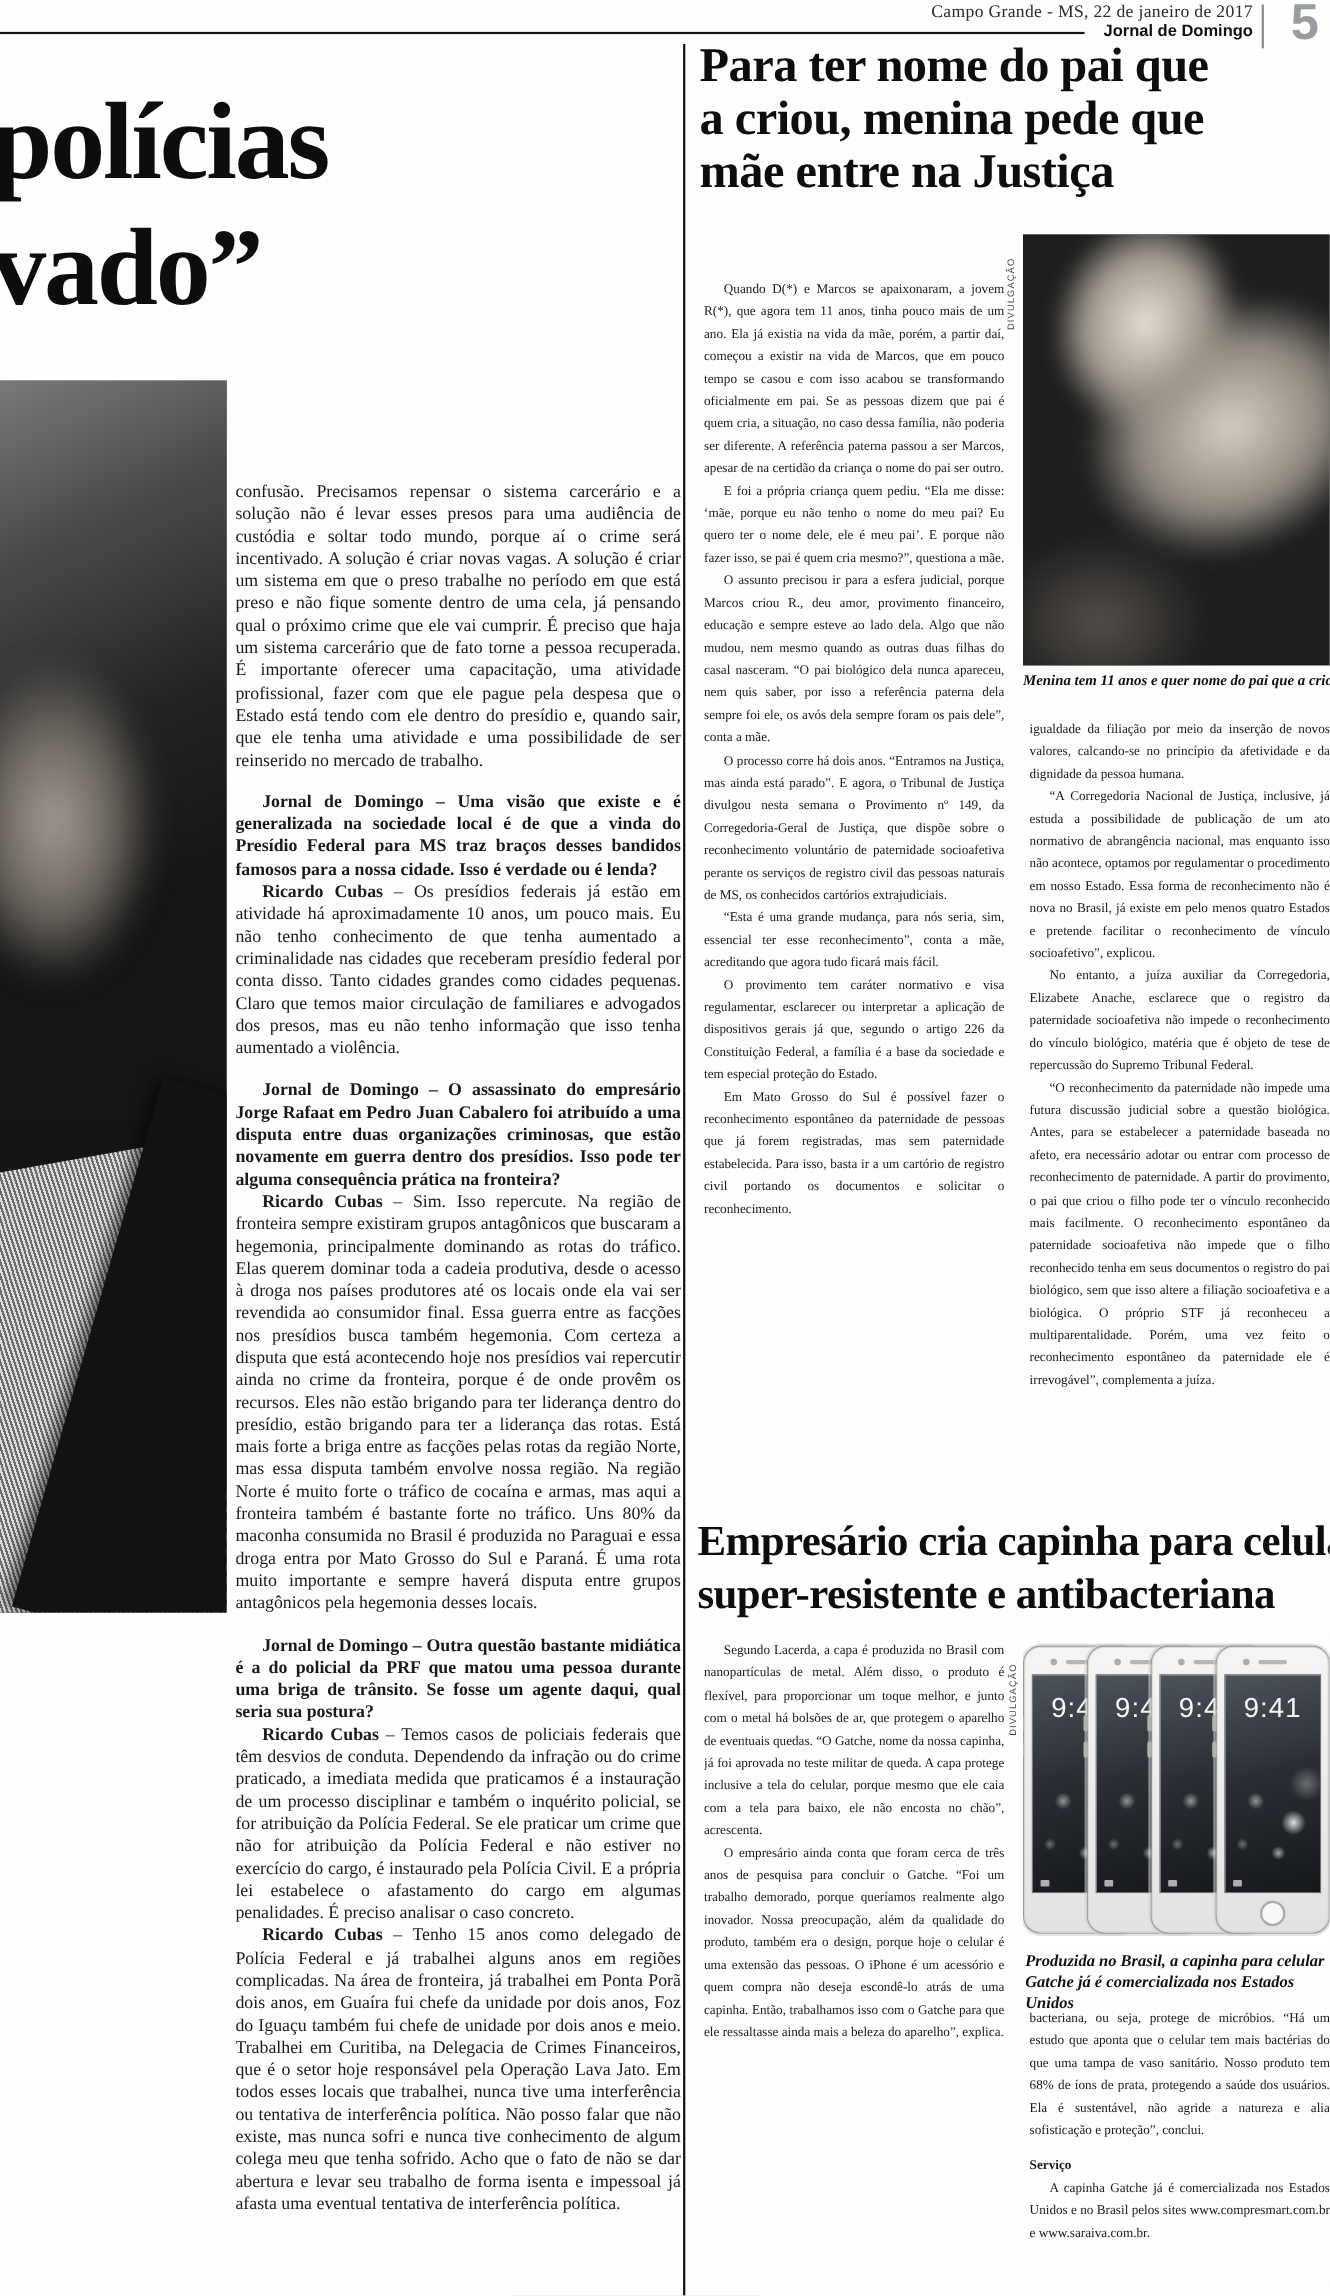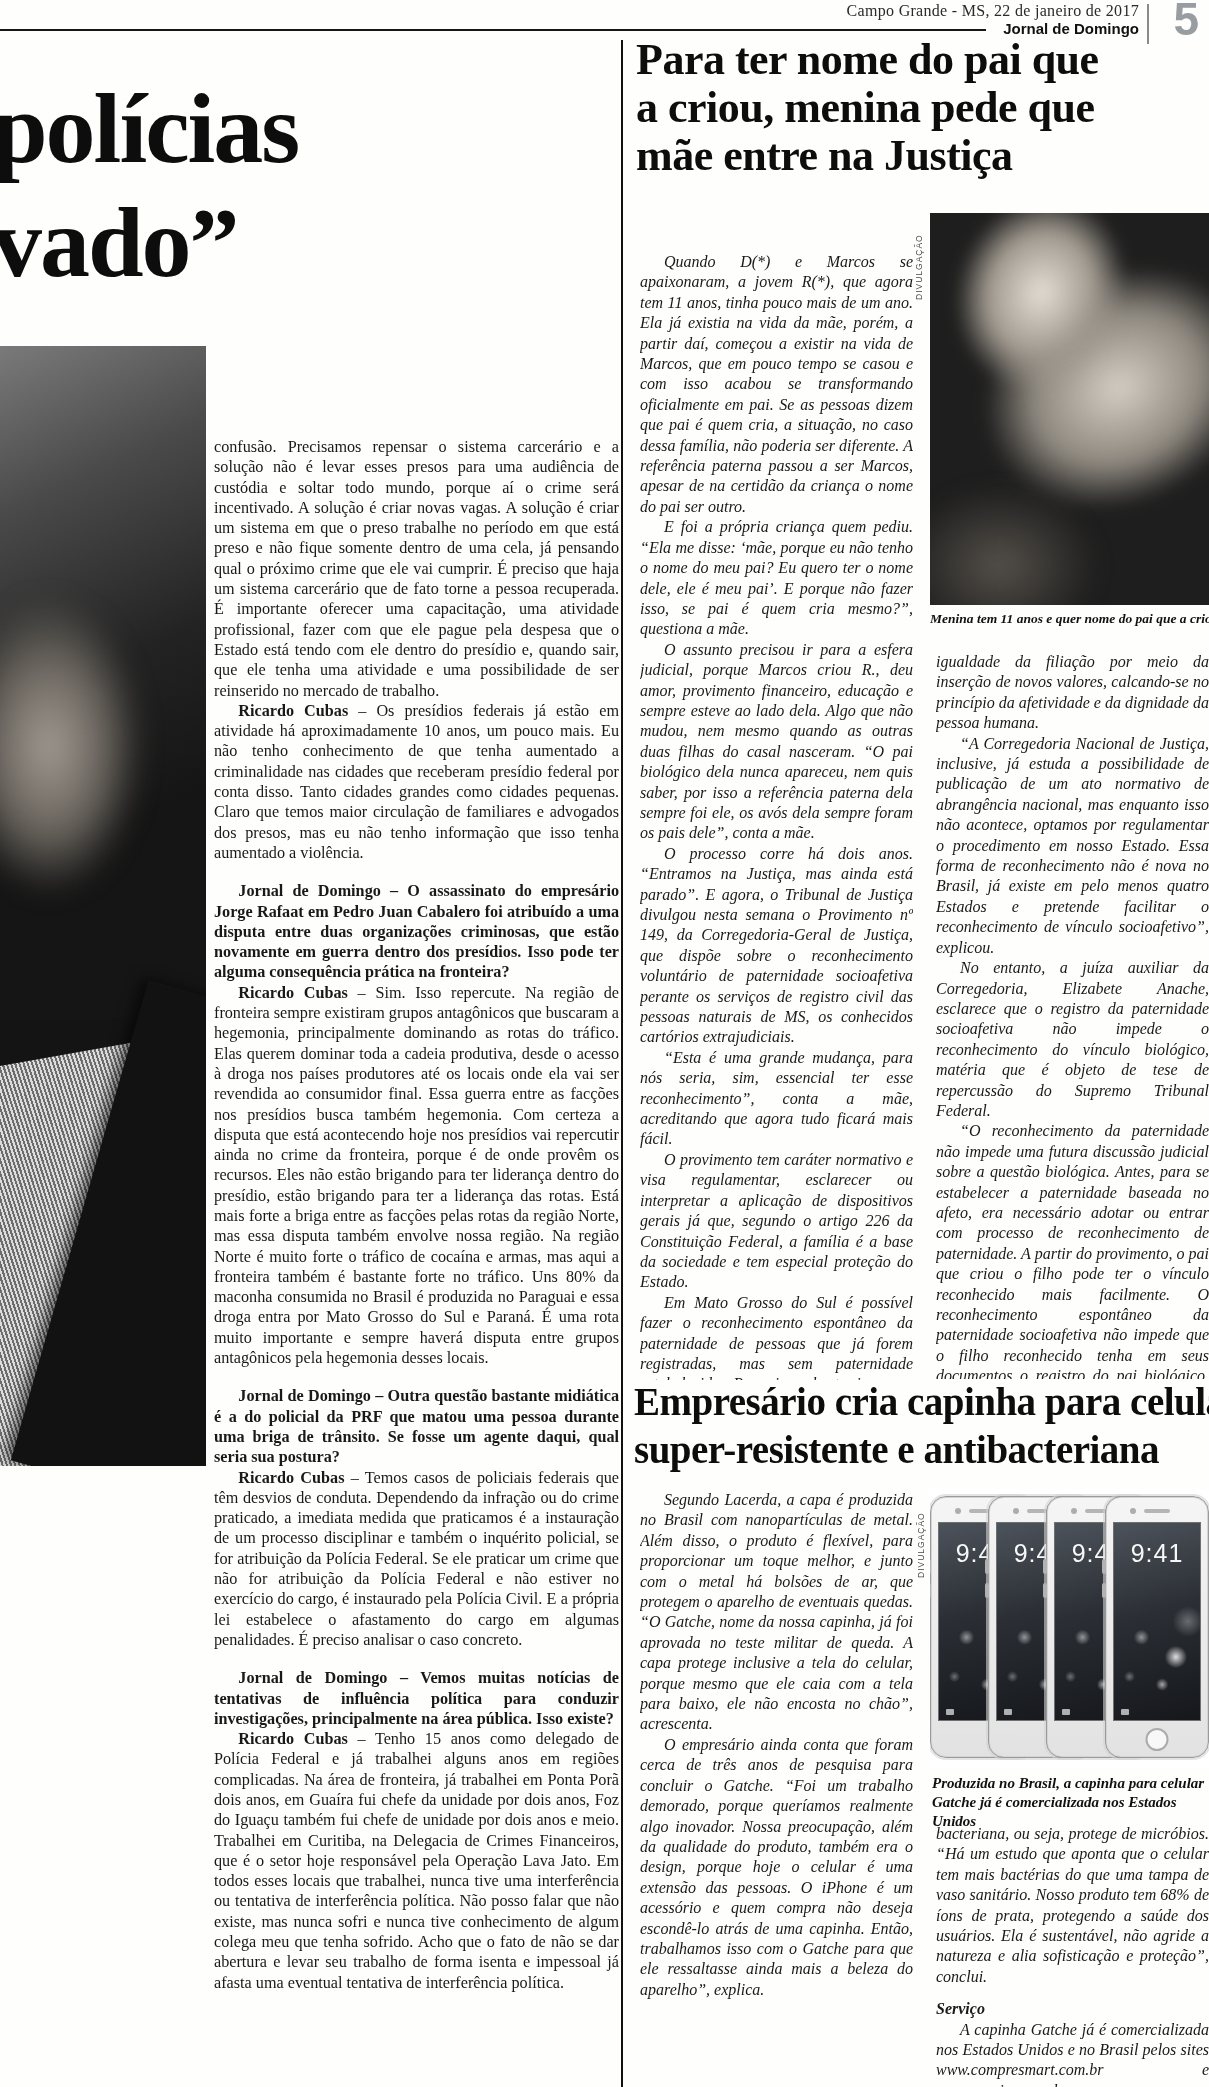--- a/index.html
+++ b/index.html
@@ -44,21 +44,21 @@
   .para.b{font-weight:bold;margin-top:18px;}
   .para .lead{font-weight:bold;}
   .shead{margin-top:12px;font-weight:bold;text-indent:0;}
 
   
   .vdiv{position:absolute;left:621px;top:40px;width:2px;height:2047px;background:#101010;}
 
   
   .r-hl{position:absolute;left:636px;top:36px;width:575px;font-weight:bold;font-size:44px;
         line-height:48px;letter-spacing:-.5px;color:#0d0d0d;white-space:nowrap;}
-  .r-col{position:absolute;overflow:hidden;font-size:16px;line-height:20.4px;text-align:justify;font-style:italic;}
+  .r-col{position:absolute;overflow:hidden;font-size:12px;line-height:20.4px;text-align:justify;}
   .r-col1{left:640px;top:252px;width:273px;height:1128px;}
   .r-col2{left:936px;top:652px;width:273px;height:727px;}
 
   .hands-photo{position:absolute;left:930px;top:213px;width:279px;height:392px;overflow:hidden;
                background:#1e1e1e;}
   .hp-a{position:absolute;right:-50px;top:60px;width:280px;height:230px;border-radius:50%;transform:rotate(-28deg);
         background:radial-gradient(closest-side,#d4cec5,#8e887f 62%,rgba(30,30,30,0));filter:blur(8px);}
   .hp-b{position:absolute;left:26px;top:-20px;width:170px;height:200px;border-radius:50%;transform:rotate(18deg);
         background:radial-gradient(closest-side,#e4ded4,#a19a90 60%,rgba(30,30,30,0));filter:blur(7px);}
   .hp-c{position:absolute;left:-30px;bottom:-40px;width:200px;height:160px;border-radius:50%;
@@ -159,37 +159,37 @@
       <div class="frag"></div>
       <div class="frag"></div>
       <div class="frag"></div>
     </div>
 
   <div class="ivw-col">
 
   <p class="para ni">
         <span>confusão. Precisamos repensar o sistema carcerário e a solução não é levar esses presos para uma audiência de custódia e soltar todo mundo, porque aí o crime será incentivado. A solução é criar novas vagas. A solução é criar um sistema em que o preso trabalhe no período em que está preso e não fique somente dentro de uma cela, já pensando qual o próximo crime que ele vai cumprir. É preciso que haja um sistema carcerário que de fato torne a pessoa recuperada. É importante oferecer uma capacitação, uma atividade profissional, fazer com que ele pague pela despesa que o Estado está tendo com ele dentro do presídio e, quando sair, que ele tenha uma atividade e uma possibilidade de ser reinserido no mercado de trabalho.</span>
       </p>
+      <p class="para b">
+        <span>Jornal de Domingo – Uma visão que existe e é generalizada na sociedade local é de que a vinda do Presídio Federal para MS traz braços desses bandidos famosos para a nossa cidade. Isso é verdade ou é lenda?</span>
+      </p>
       <p class="para">
         <span class="lead">Ricardo Cubas</span><span> – Os presídios federais já estão em atividade há aproximadamente 10 anos, um pouco mais. Eu não tenho conhecimento de que tenha aumentado a criminalidade nas cidades que receberam presídio federal por conta disso. Tanto cidades grandes como cidades pequenas. Claro que temos maior circulação de familiares e advogados dos presos, mas eu não tenho informação que isso tenha aumentado a violência.</span>
       </p>
       <p class="para b">
         <span>Jornal de Domingo – O assassinato do empresário Jorge Rafaat em Pedro Juan Cabalero foi atribuído a uma disputa entre duas organizações criminosas, que estão novamente em guerra dentro dos presídios. Isso pode ter alguma consequência prática na fronteira?</span>
       </p>
       <p class="para">
         <span class="lead">Ricardo Cubas</span><span> – Sim. Isso repercute. Na região de fronteira sempre existiram grupos antagônicos que buscaram a hegemonia, principalmente dominando as rotas do tráfico. Elas querem dominar toda a cadeia produtiva, desde o acesso à droga nos países produtores até os locais onde ela vai ser revendida ao consumidor final. Essa guerra entre as facções nos presídios busca também hegemonia. Com certeza a disputa que está acontecendo hoje nos presídios vai repercutir ainda no crime da fronteira, porque é de onde provêm os recursos. Eles não estão brigando para ter liderança dentro do presídio, estão brigando para ter a liderança das rotas. Está mais forte a briga entre as facções pelas rotas da região Norte, mas essa disputa também envolve nossa região. Na região Norte é muito forte o tráfico de cocaína e armas, mas aqui a fronteira também é bastante forte no tráfico. Uns 80% da maconha consumida no Brasil é produzida no Paraguai e essa droga entra por Mato Grosso do Sul e Paraná. É uma rota muito importante e sempre haverá disputa entre grupos antagônicos pela hegemonia desses locais.</span>
       </p>
       <p class="para b">
         <span>Jornal de Domingo – Outra questão bastante midiática é a do policial da PRF que matou uma pessoa durante uma briga de trânsito. Se fosse um agente daqui, qual seria sua postura?</span>
       </p>
       <p class="para">
         <span class="lead">Ricardo Cubas</span><span> – Temos casos de policiais federais que têm desvios de conduta. Dependendo da infração ou do crime praticado, a imediata medida que praticamos é a instauração de um processo disciplinar e também o inquérito policial, se for atribuição da Polícia Federal. Se ele praticar um crime que não for atribuição da Polícia Federal e não estiver no exercício do cargo, é instaurado pela Polícia Civil. E a própria lei estabelece o afastamento do cargo em algumas penalidades. É preciso analisar o caso concreto.</span>
-      </p>
-      <p class="para b">
-        <span>Jornal de Domingo – Vemos muitas notícias de tentativas de influência política para conduzir investigações, principalmente na área pública. Isso existe?</span>
       </p>
       <p class="para">
         <span class="lead">Ricardo Cubas</span><span> – Tenho 15 anos como delegado de Polícia Federal e já trabalhei alguns anos em regiões complicadas. Na área de fronteira, já trabalhei em Ponta Porã dois anos, em Guaíra fui chefe da unidade por dois anos, Foz do Iguaçu também fui chefe de unidade por dois anos e meio. Trabalhei em Curitiba, na Delegacia de Crimes Financeiros, que é o setor hoje responsável pela Operação Lava Jato. Em todos esses locais que trabalhei, nunca tive uma interferência ou tentativa de interferência política. Não posso falar que não existe, mas nunca sofri e nunca tive conhecimento de algum colega meu que tenha sofrido. Acho que o fato de não se dar abertura e levar seu trabalho de forma isenta e impessoal já afasta uma eventual tentativa de interferência política.</span>
       </p>
     </div>
 
   <div class="vdiv"></div>
 
   <div class="r-hl">
 

